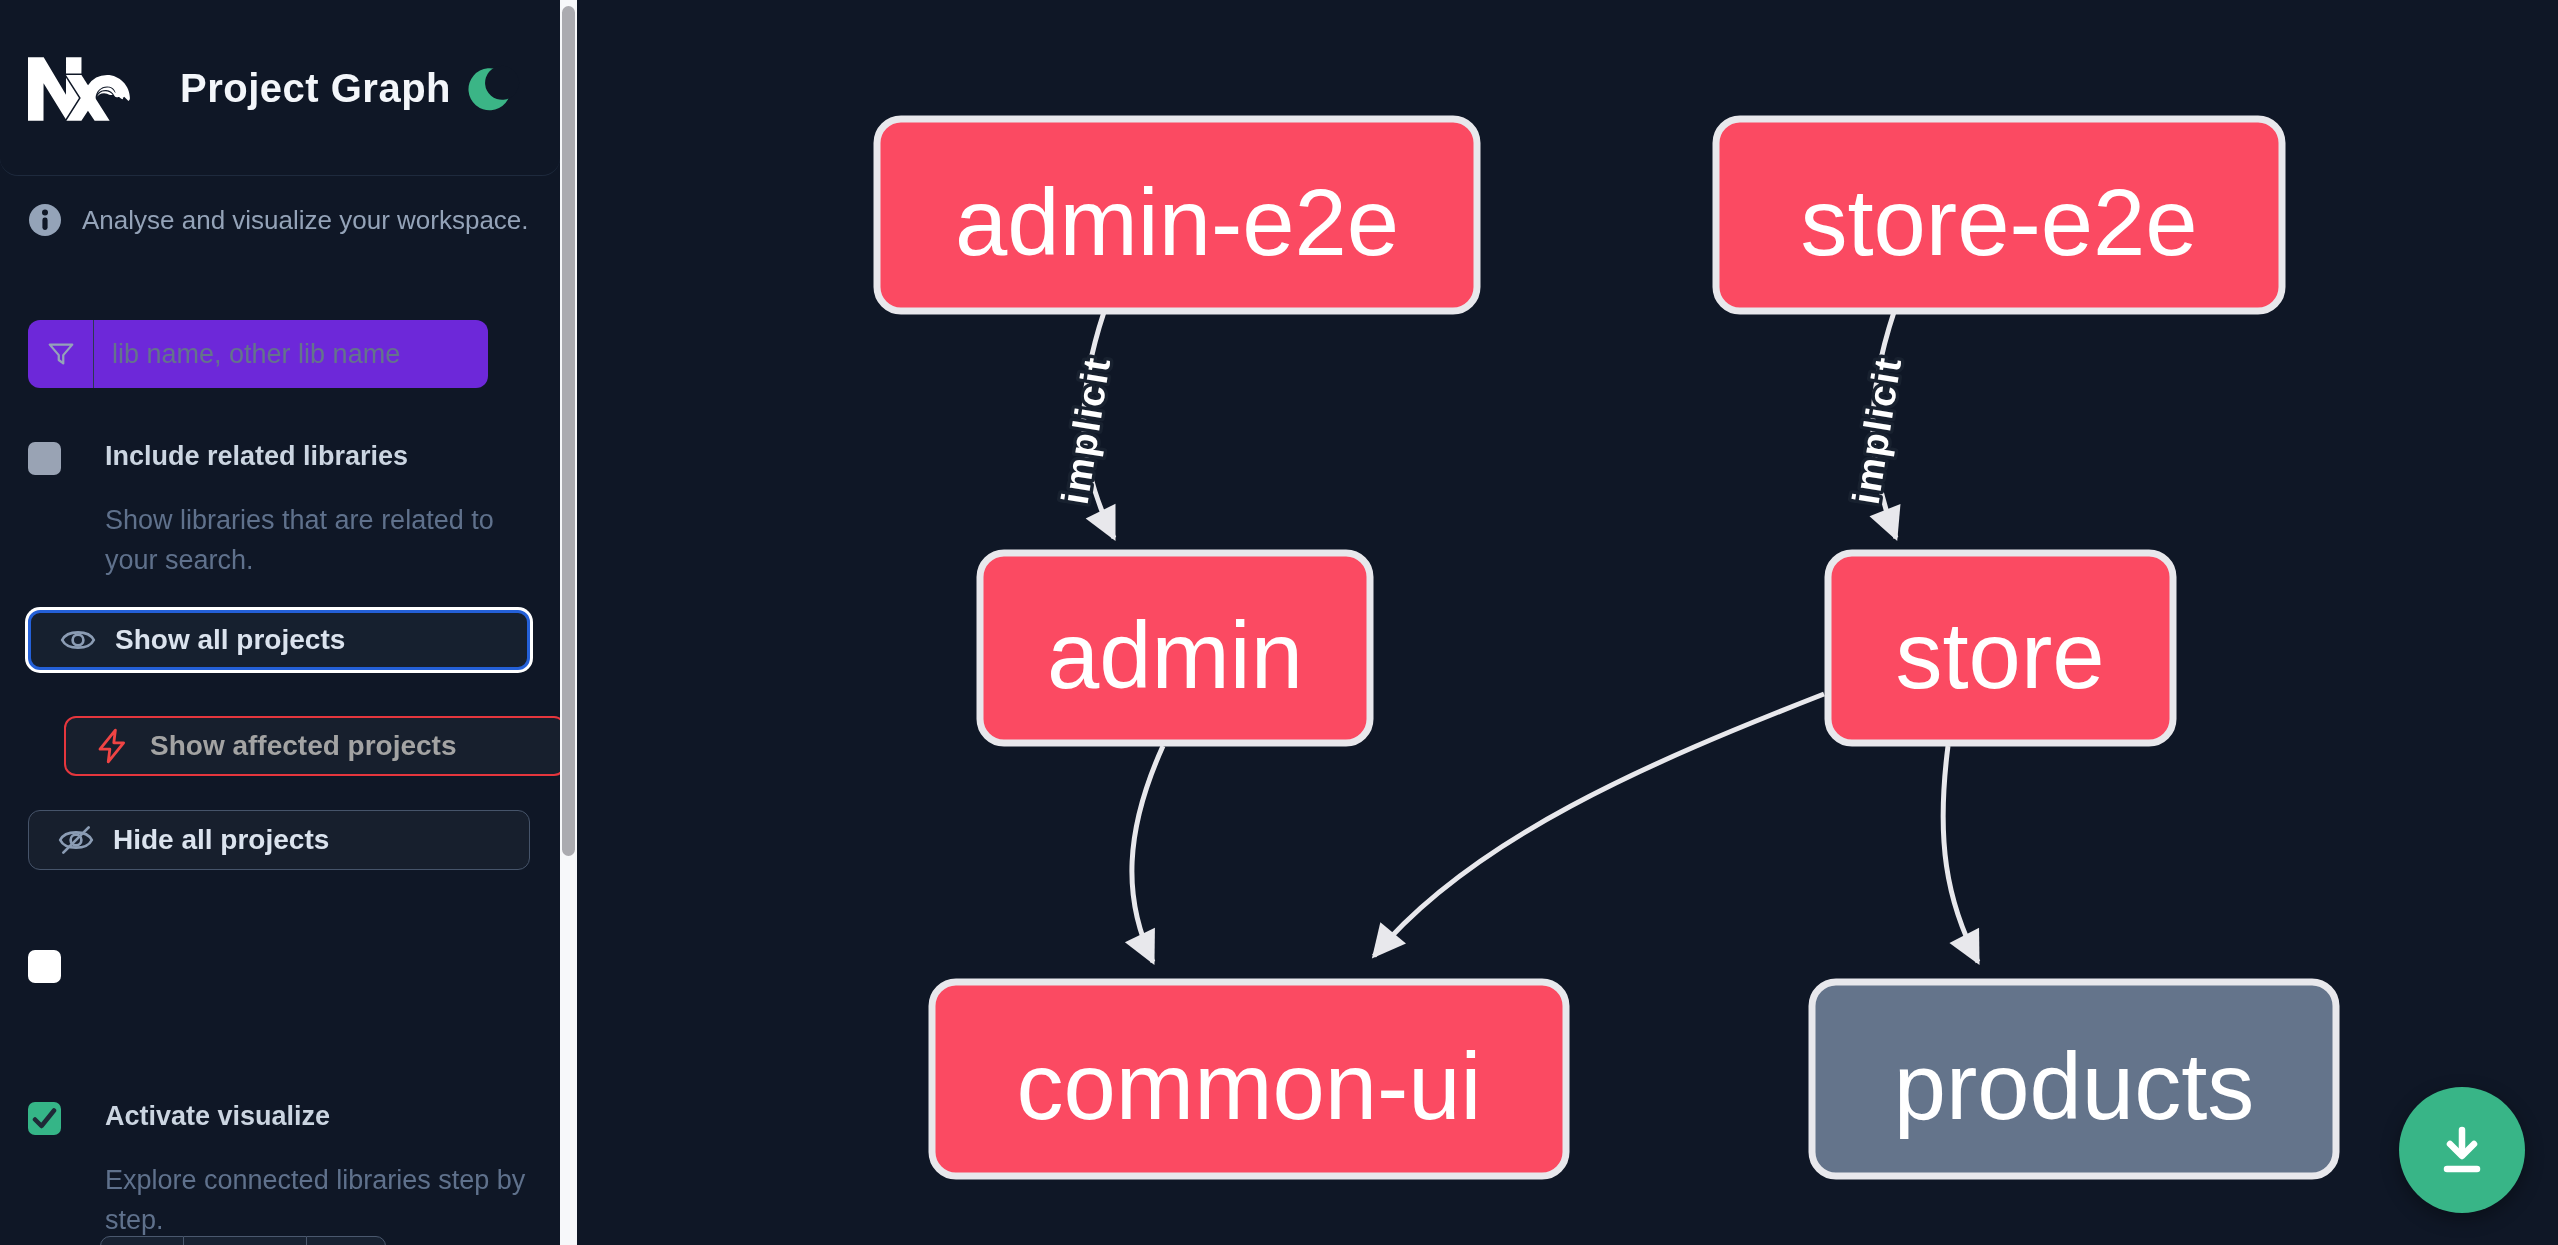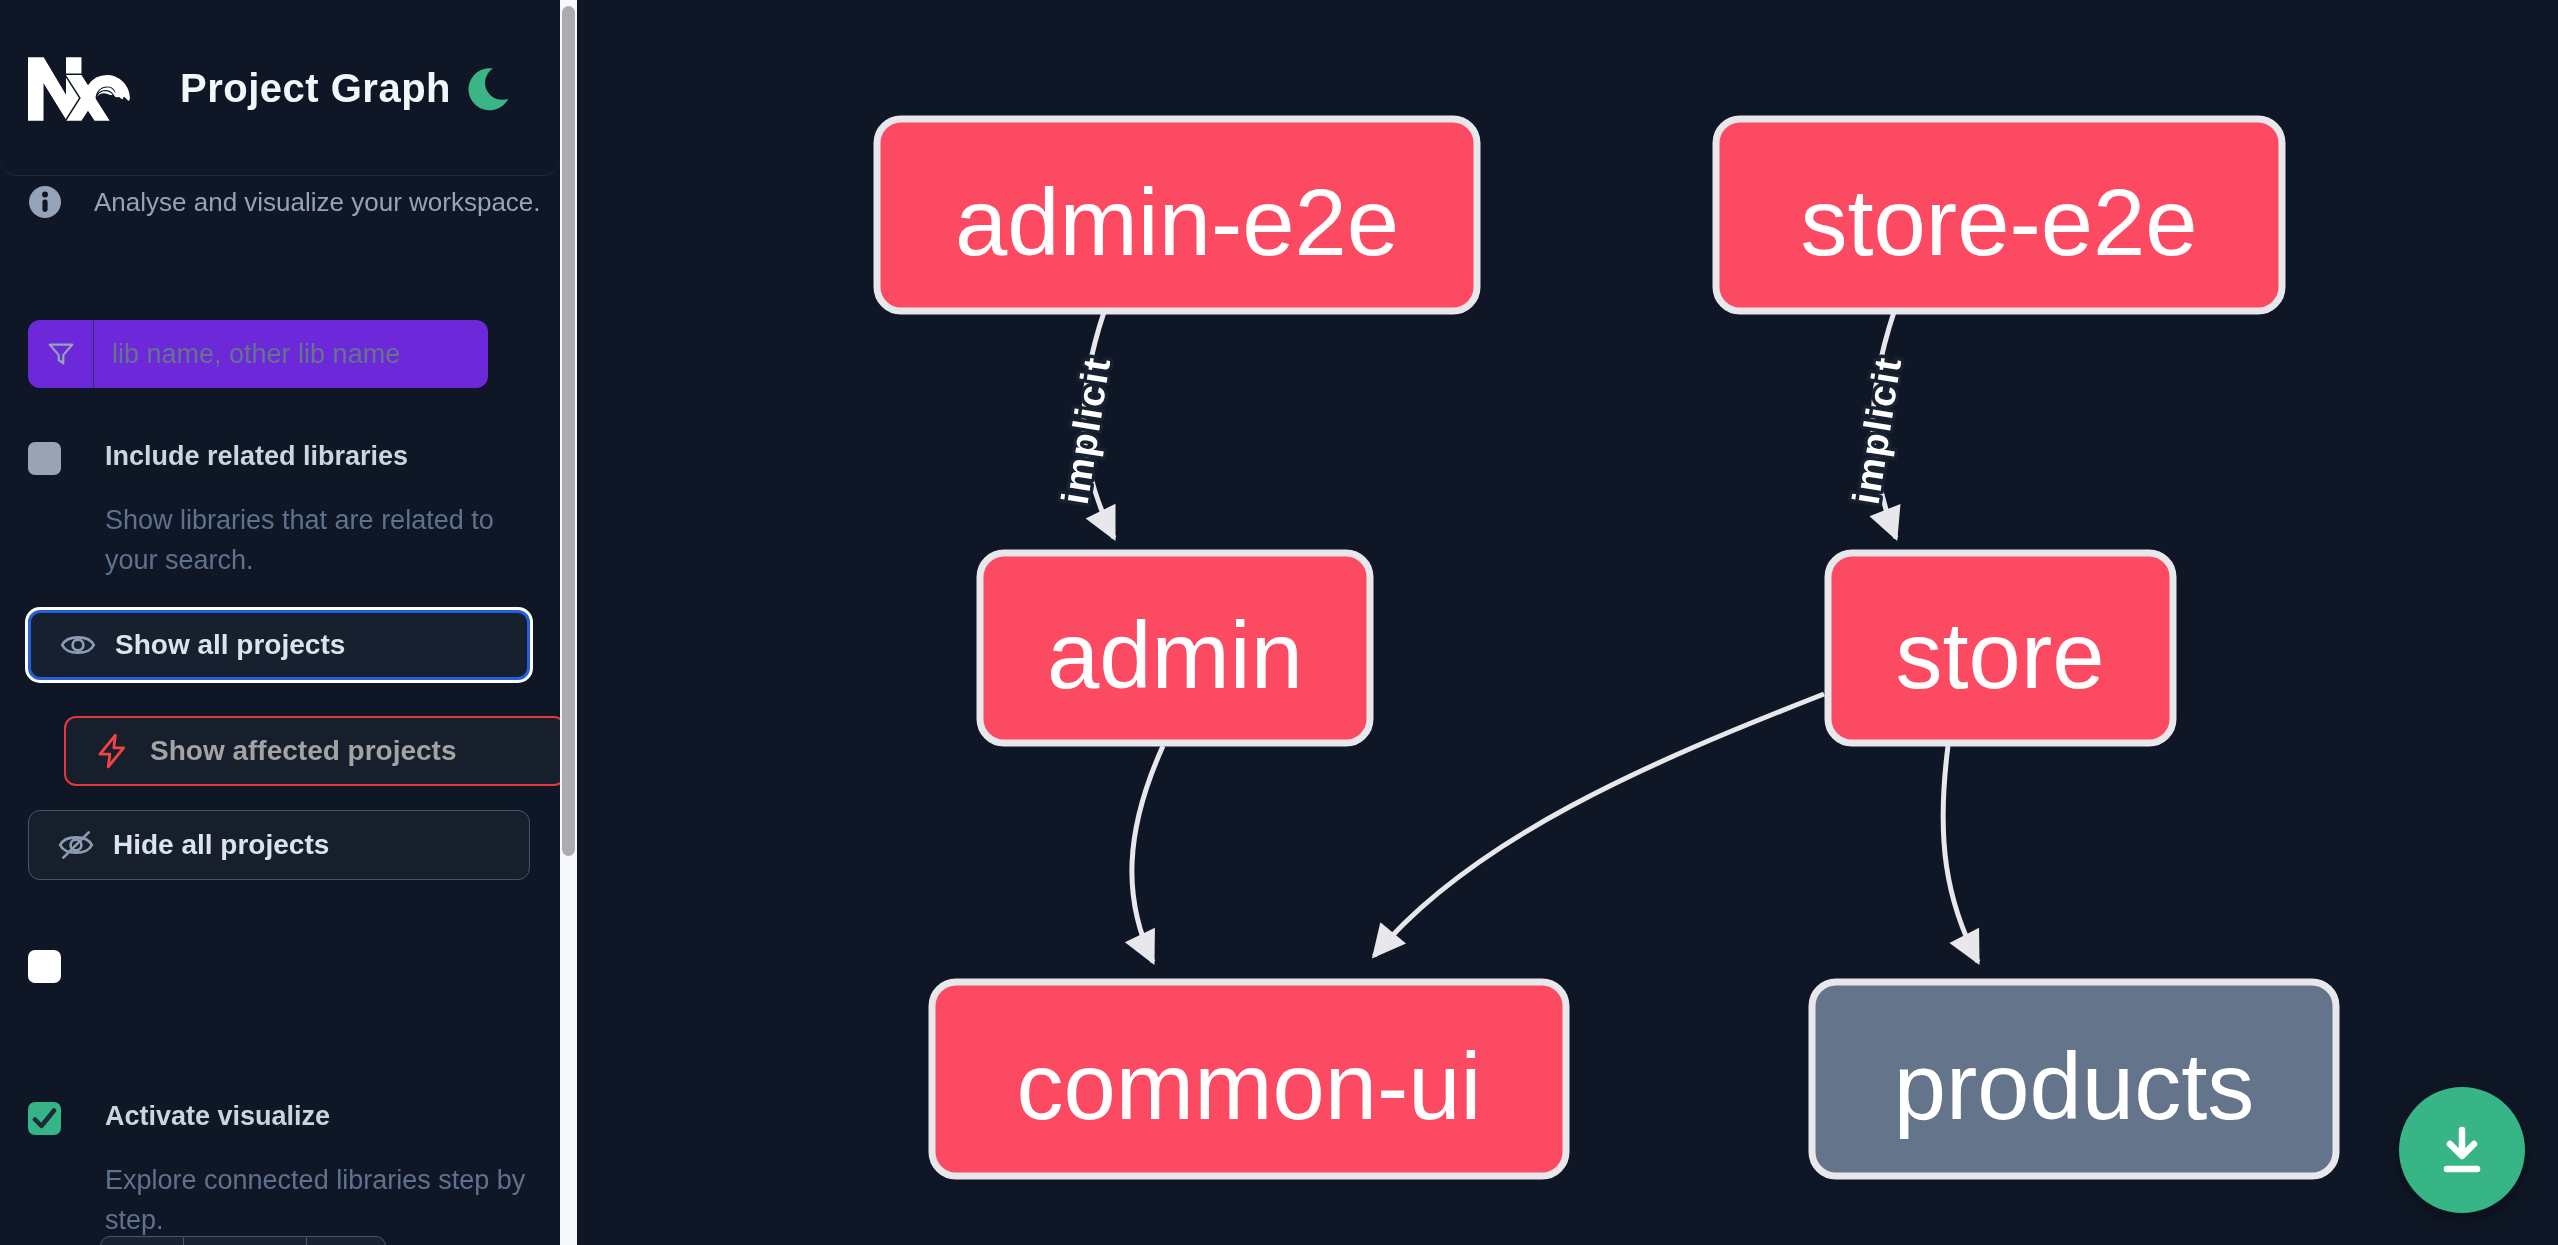--- a/index.html
+++ b/index.html
@@ -6,37 +6,37 @@
   html,body { width:2558px; height:1245px; overflow:hidden; }
   body { background:#0f1726; font-family:"Liberation Sans", sans-serif; position:relative; }
 
   
   .sidebar { position:absolute; left:0; top:0; width:560px; height:1245px; background:#0f1726; }
   .sb-header { position:relative; height:176px; border-bottom:1px solid #1e2a3d;border-radius:18px; }
   .nx-logo { position:absolute; left:28px; top:38px; width:102px; height:102px; }
   .app-title { position:absolute; left:180px; top:66px; font-size:40px; font-weight:700; color:#f3f6fa; letter-spacing:0.5px; }
   .moon-btn { position:absolute; left:464px; top:60px; width:56px; height:56px; background:none; border:none; cursor:pointer; }
 
-  .tagline { position:absolute; left:28px; top:185px; display:flex; align-items:center; gap:32px; color:#94a3b8; font-size:26px; }
+  .tagline { position:absolute; left:28px; top:203px; display:flex; align-items:center; gap:20px; color:#94a3b8; font-size:26px; }
 
   .search-box { position:absolute; left:28px; top:320px; width:460px; height:68px; background:#6d28d9; border-radius:12px; display:flex; align-items:stretch; overflow:hidden; }
   .search-icon-cell { width:66px; display:flex; align-items:center; justify-content:center; border-right:1px solid #2c3a50; }
   .search-box input { flex:1; background:transparent; border:none; outline:none; color:#e2e8f0; font-size:27px; padding:0 18px; font-family:"Liberation Sans", sans-serif; }
   .search-box input::placeholder { color:#64748b; }
 
   .check-row { position:absolute; left:28px; width:505px; display:flex; gap:44px; }
   .checkbox { width:33px; height:33px; border-radius:7px; flex:none; margin-top:2px; position:relative; }
   .checkbox.gray { background:#99a3b4; }
   .checkbox.white { background:#ffffff; }
   .checkbox.green { background:#35b587; }
   .checkbox svg { position:absolute; left:4px; top:5px; }
   .check-label { font-size:27px; font-weight:700; color:#cbd5e1; line-height:33px; }
   .check-desc { font-size:27px; color:#5f718c; line-height:40px; margin-top:27px; max-width:432px; }
 
-  .sb-btn { position:absolute; left:28px; width:502px; height:70px; border-radius:12px; background:rgba(255,255,255,0.035); display:flex; align-items:center; gap:18px; padding:0 28px; font-size:28px; font-weight:600; color:#dbe3ee; border:1.5px solid #46546a; cursor:pointer; font-family:"Liberation Sans", sans-serif; }
+  .sb-btn { position:absolute; left:28px; width:502px; height:60px; border-radius:12px; background:rgba(255,255,255,0.035); display:flex; align-items:center; gap:18px; padding:0 28px; font-size:28px; font-weight:600; color:#dbe3ee; border:1.5px solid #46546a; cursor:pointer; font-family:"Liberation Sans", sans-serif; }
   .sb-btn.focused { border:3px solid #2460d8; box-shadow:0 0 0 3px #ffffff; background:#16202f; }
   .sb-btn.affected { border:2px solid #e5363d; color:#a3a3a3;margin-left:36px; }
 
   .seg-control { position:absolute; left:100px; top:1236px; width:286px; height:60px; display:flex; }
   .seg-cell { border:1.5px solid #4a586e; background:#182232; }
   .seg-cell:first-child { width:84px; border-radius:10px 0 0 0; }
   .seg-cell:nth-child(2) { width:122px; border-left:none; border-right:none; }
   .seg-cell:last-child { width:80px; border-radius:0 10px 0 0; }
 
   

